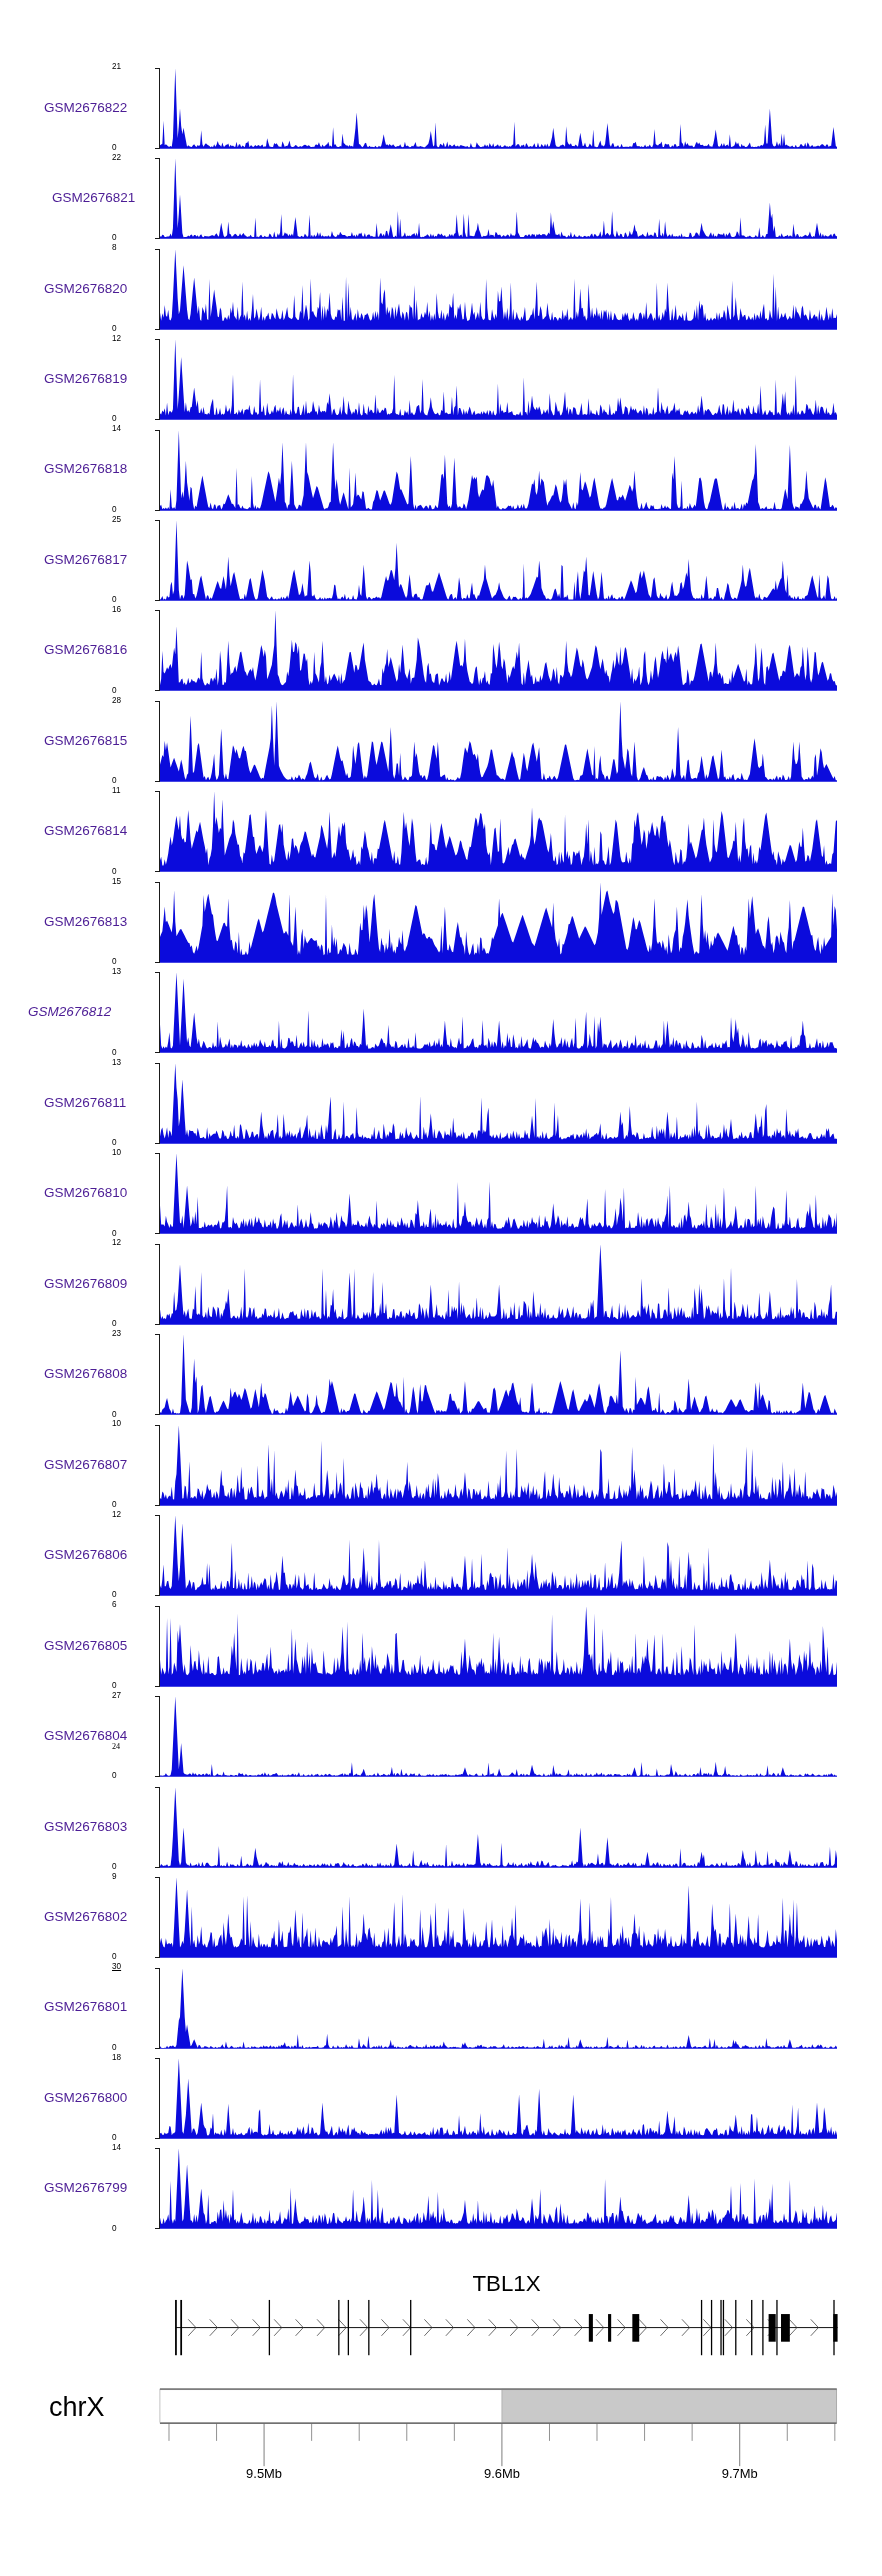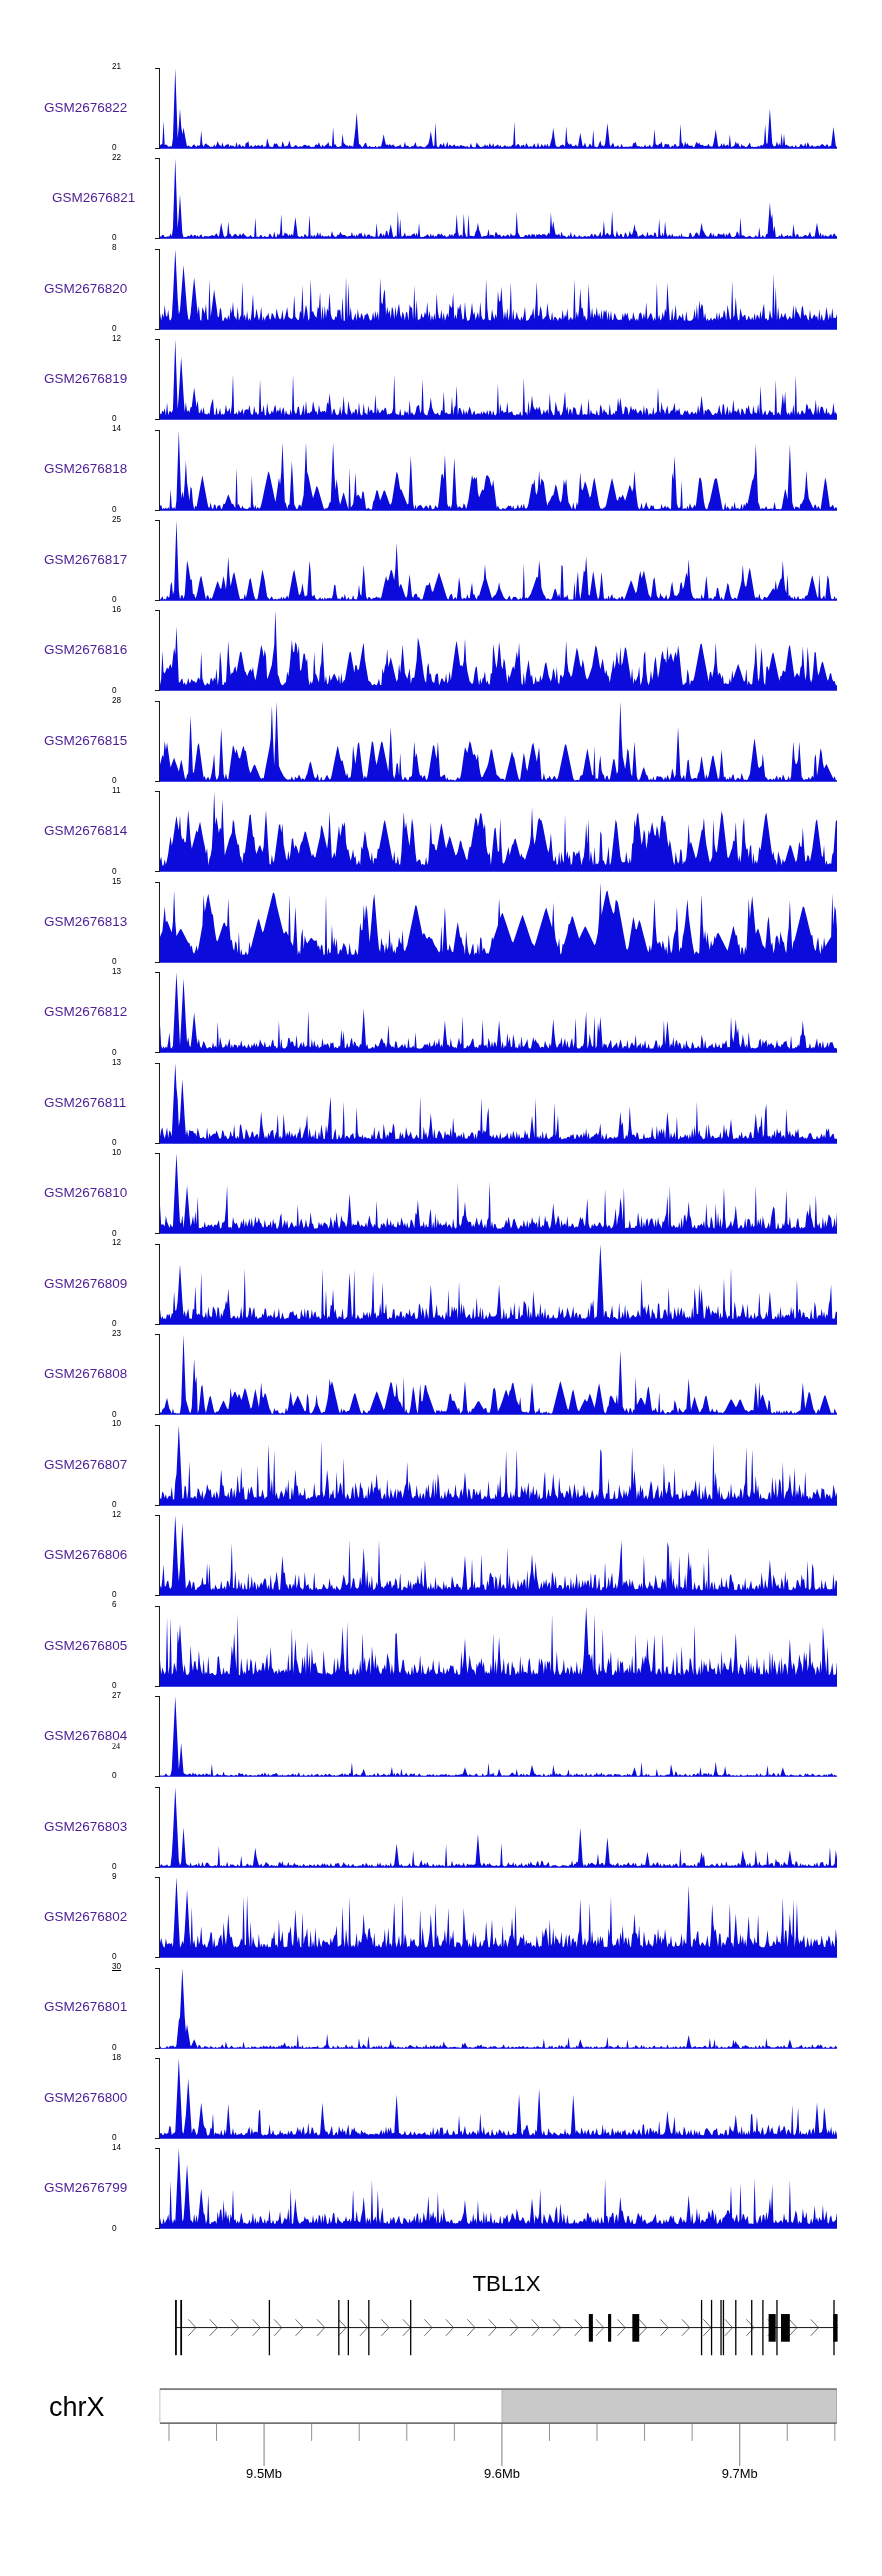--- a/index.html
+++ b/index.html
@@ -184,21 +184,21 @@
     </svg>
     <div class="abs sample-label" style="left: 44px; top: 915px;">GSM2676813</div>
     <div class="abs ylab" style="left: 112px; top: 877px;">15</div>
     <div class="abs ylab" style="left: 112px; top: 957px;">0</div>
     <div class="abs" style="left: 159px; top: 882px; width: 0.8px; height: 81px; background: rgb(26, 26, 26);"></div>
     <div class="abs" style="left: 155px; top: 882px; width: 4.7px; height: 0.8px; background: rgb(26, 26, 26);"></div>
     <div class="abs" style="left: 155px; top: 962px; width: 4.7px; height: 0.8px; background: rgb(26, 26, 26);"></div>
     <svg width="677" height="81" class="abs" style="left: 160px; top: 882px;" viewBox="0 0 1151 137">
       <path d="M0,137L0.0,93.3L2.0,88.2L4.0,83.2L6.0,63.4L8.0,41.2L10.0,68.1L12.0,65.1L14.0,70.1L16.0,75.2L18.0,80.2L20.0,85.3L22.0,67.3L24.0,13.7L26.0,67.3L28.0,92.0L30.0,88.1L32.0,84.2L34.0,80.2L36.0,79.4L38.0,83.3L40.0,87.2L42.0,91.1L44.0,95.1L46.0,99.0L48.0,102.9L50.0,103.3L52.0,110.7L54.0,107.2L56.0,118.6L58.1,121.6L60.1,116.0L62.1,107.4L64.1,116.8L66.1,107.3L68.1,96.0L70.1,84.7L72.1,73.4L74.1,21.9L76.1,50.7L78.1,39.4L80.1,28.1L82.1,19.8L84.1,31.2L86.1,42.5L88.1,53.8L90.1,55.7L92.1,73.5L94.1,87.8L96.1,99.1L98.1,99.8L100.1,93.7L102.1,87.6L104.1,81.5L106.1,75.4L108.1,69.4L110.1,68.9L112.1,75.0L114.1,75.1L116.1,27.4L118.1,75.1L120.1,99.1L122.1,98.0L124.1,111.5L126.1,117.1L128.1,100.1L130.1,104.1L132.1,121.0L134.1,84.2L136.1,123.7L138.1,113.1L140.1,123.7L142.1,122.8L144.1,122.8L146.1,116.9L148.1,123.8L150.1,120.9L152.1,100.9L154.1,113.5L156.1,105.5L158.1,97.6L160.1,89.7L162.1,81.7L164.1,73.8L166.1,65.9L168.1,61.7L170.1,69.6L172.1,77.5L174.2,85.5L176.2,82.5L178.2,74.3L180.2,66.2L182.2,58.0L184.2,49.9L186.2,41.7L188.2,33.6L190.2,25.4L192.2,17.3L194.2,18.9L196.2,26.4L198.2,38.4L200.2,46.5L202.2,54.7L204.2,62.8L206.2,71.0L208.2,79.1L210.2,87.3L212.2,86.2L214.2,82.6L216.2,86.9L218.2,91.2L220.2,20.0L222.2,99.9L224.2,104.2L226.2,108.6L228.2,82.8L230.2,41.1L232.2,82.8L234.2,123.4L236.2,115.1L238.2,122.7L240.2,91.2L242.2,78.6L244.2,113.5L246.2,90.5L248.2,99.5L250.2,104.4L252.2,101.3L254.2,98.3L256.2,95.2L258.2,94.9L260.2,97.9L262.2,99.7L264.2,99.7L266.2,98.2L268.2,110.1L270.2,107.3L272.2,116.2L274.2,105.5L276.2,108.7L278.2,124.1L280.2,122.2L282.2,21.2L284.2,124.0L286.2,110.5L288.3,120.7L290.3,119.1L292.3,71.7L294.3,108.4L296.3,92.6L298.3,110.9L300.3,95.3L302.3,122.7L304.3,120.6L306.3,113.3L308.3,116.9L310.3,110.2L312.3,102.8L314.3,107.0L316.3,110.6L318.3,122.6L320.3,122.8L322.3,103.0L324.3,118.2L326.3,123.7L328.3,122.8L330.3,122.8L332.3,113.1L334.3,119.5L336.3,124.1L338.3,99.8L340.3,68.3L342.3,81.7L344.3,81.2L346.3,38.4L348.3,65.3L350.3,38.7L352.3,49.2L354.3,75.8L356.3,102.4L358.3,81.1L360.3,57.0L362.3,32.8L364.3,20.0L366.3,44.1L368.3,68.3L370.3,92.4L372.3,112.6L374.3,118.8L376.3,93.8L378.3,105.7L380.3,107.6L382.3,120.8L384.3,102.3L386.3,115.4L388.3,109.7L390.3,79.2L392.3,113.3L394.3,101.4L396.3,119.8L398.3,114.3L400.3,121.6L402.3,109.2L404.4,110.7L406.4,92.7L408.4,101.6L410.4,106.0L412.4,81.4L414.4,113.8L416.4,117.6L418.4,111.4L420.4,106.9L422.4,96.2L424.4,87.3L426.4,77.6L428.4,67.8L430.4,58.1L432.4,48.3L434.4,38.6L436.4,40.9L438.4,50.7L440.4,60.4L442.4,70.2L444.4,79.9L446.4,89.7L448.4,86.5L450.4,88.5L452.4,94.6L454.4,96.4L456.4,93.1L458.4,92.9L460.4,96.2L462.4,95.6L464.4,100.9L466.4,106.1L468.4,109.4L470.4,111.9L472.4,116.0L474.4,119.3L476.4,116.1L478.4,73.0L480.4,121.1L482.4,82.8L484.4,41.1L486.4,82.8L488.4,114.7L490.4,116.2L492.4,105.2L494.4,113.1L496.4,118.3L498.4,118.9L500.4,105.2L502.4,91.6L504.4,77.9L506.4,67.7L508.4,81.4L510.4,93.7L512.4,94.1L514.4,104.5L516.4,109.5L518.5,123.2L520.5,83.1L522.5,106.7L524.5,119.0L526.5,124.3L528.5,119.2L530.5,109.1L532.5,103.7L534.5,123.8L536.5,119.7L538.5,121.4L540.5,103.8L542.5,123.2L544.5,93.6L546.5,95.6L548.5,117.3L550.5,110.8L552.5,114.8L554.5,121.8L556.5,120.2L558.5,121.6L560.5,115.6L562.5,107.0L564.5,93.0L566.5,97.4L568.5,91.4L570.5,85.3L572.5,79.3L574.5,73.2L576.5,27.4L578.5,61.1L580.5,55.0L582.5,52.1L584.5,58.2L586.5,64.2L588.5,70.3L590.5,76.3L592.5,82.4L594.5,88.4L596.5,94.5L598.5,100.6L600.5,102.5L602.5,96.5L604.5,90.5L606.5,84.5L608.5,78.4L610.5,72.4L612.5,66.4L614.5,60.4L616.5,55.2L618.5,61.2L620.5,67.2L622.5,73.2L624.5,79.3L626.5,85.3L628.5,91.3L630.5,97.3L632.5,103.4L634.6,105.3L636.6,109.0L638.6,102.3L640.6,95.6L642.6,88.8L644.6,82.1L646.6,75.3L648.6,68.6L650.6,61.9L652.6,55.1L654.6,48.4L656.6,43.1L658.6,49.9L660.6,56.6L662.6,63.3L664.6,70.1L666.6,76.8L668.6,34.3L670.6,78.9L672.6,97.0L674.6,103.8L676.6,110.5L678.6,94.7L680.6,123.0L682.6,120.2L684.6,104.5L686.6,106.2L688.6,99.2L690.6,92.2L692.6,85.2L694.6,71.5L696.6,71.1L698.6,64.1L700.6,57.1L702.6,61.0L704.6,68.0L706.6,75.1L708.6,82.1L710.6,89.1L712.6,96.1L714.6,91.9L716.6,87.7L718.6,83.4L720.6,79.1L722.6,74.9L724.6,77.4L726.6,81.7L728.6,85.9L730.6,90.2L732.6,94.5L734.6,98.7L736.6,103.0L738.6,107.3L740.6,104.4L742.6,94.7L744.6,84.9L746.6,59.6L748.7,0.0L750.7,55.7L752.7,45.9L754.7,36.2L756.7,26.4L758.7,16.7L760.7,14.0L762.7,23.8L764.7,33.5L766.7,41.0L768.7,47.5L770.7,54.0L772.7,49.7L774.7,30.7L776.7,31.0L778.7,35.2L780.7,46.2L782.7,57.3L784.7,68.3L786.7,79.4L788.7,90.4L790.7,101.4L792.7,112.5L794.7,115.4L796.7,109.3L798.7,96.7L800.7,84.2L802.7,71.6L804.7,59.1L806.7,67.4L808.7,79.9L810.7,79.8L812.7,72.1L814.7,64.3L816.7,68.6L818.7,76.3L820.7,84.1L822.7,91.9L824.7,99.7L826.7,107.4L828.7,115.2L830.7,119.1L832.7,106.4L834.7,117.4L836.7,103.7L838.7,73.0L840.7,27.4L842.7,75.1L844.7,100.3L846.7,105.6L848.7,100.7L850.7,103.3L852.7,112.1L854.7,98.3L856.7,107.3L858.7,117.0L860.7,108.4L862.7,123.3L864.8,88.5L866.8,108.2L868.8,121.2L870.8,115.5L872.8,96.3L874.8,86.2L876.8,80.8L878.8,41.5L880.8,79.9L882.8,119.2L884.8,110.5L886.8,112.6L888.8,92.7L890.8,83.8L892.8,69.4L894.8,48.6L896.8,29.1L898.8,56.5L900.8,72.9L902.8,87.3L904.8,101.7L906.8,112.7L908.8,122.7L910.8,118.1L912.8,118.0L914.8,121.5L916.8,119.9L918.8,71.2L920.8,20.5L922.8,71.2L924.8,97.0L926.8,81.3L928.8,103.7L930.8,84.5L932.8,104.5L934.8,115.4L936.8,98.6L938.8,108.4L940.8,104.5L942.8,91.0L944.8,96.5L946.8,88.4L948.8,85.5L950.8,89.0L952.8,92.9L954.8,96.9L956.8,100.9L958.8,104.8L960.8,108.8L962.8,112.8L964.8,116.7L966.8,108.7L968.8,100.1L970.8,91.4L972.8,82.8L974.8,74.1L976.8,81.9L978.9,90.6L980.9,90.0L982.9,107.9L984.9,104.0L986.9,123.8L988.9,110.0L990.9,112.4L992.9,124.3L994.9,109.0L996.9,117.0L998.9,75.1L1000.9,27.4L1002.9,62.2L1004.9,40.6L1006.9,23.3L1008.9,44.8L1010.9,66.4L1012.9,88.0L1014.9,82.3L1016.9,78.1L1018.9,85.5L1020.9,92.0L1022.9,100.3L1024.9,107.8L1026.9,109.3L1028.9,113.7L1030.9,93.3L1032.9,68.6L1034.9,57.8L1036.9,82.5L1038.9,107.2L1040.9,101.7L1042.9,120.7L1044.9,112.4L1046.9,93.4L1048.9,90.2L1050.9,94.7L1052.9,107.4L1054.9,83.9L1056.9,93.7L1058.9,100.8L1060.9,103.0L1062.9,115.1L1064.9,120.3L1066.9,92.3L1068.9,76.6L1070.9,30.1L1072.9,76.6L1074.9,114.9L1076.9,101.4L1078.9,98.6L1080.9,90.5L1082.9,82.4L1084.9,74.2L1086.9,66.1L1088.9,58.0L1090.9,49.9L1092.9,41.7L1095.0,41.7L1097.0,49.9L1099.0,58.0L1101.0,66.1L1103.0,74.3L1105.0,82.4L1107.0,90.5L1109.0,89.7L1111.0,105.6L1113.0,114.1L1115.0,117.0L1117.0,101.9L1119.0,93.3L1121.0,113.8L1123.0,122.5L1125.0,104.6L1127.0,116.0L1129.0,93.7L1131.0,109.3L1133.0,106.0L1135.0,102.7L1137.0,99.3L1139.0,96.0L1141.0,92.7L1143.0,19.0L1145.0,73.4L1147.0,40.3L1149.0,47.5L1151.0,80.6L1151,137Z" fill="#0b0bdc" stroke="none"></path>
     </svg>
-    <div class="abs sample-label" style="left: 44px; top: 1005px;">GSM2676812</div>
+    <div class="abs sample-label" style="left: 28px; top: 1005px; font-style: italic;">GSM2676812</div>
     <div class="abs ylab" style="left: 112px; top: 967px;">13</div>
     <div class="abs ylab" style="left: 112px; top: 1048px;">0</div>
     <div class="abs" style="left: 159px; top: 972px; width: 0.8px; height: 81px; background: rgb(26, 26, 26);"></div>
     <div class="abs" style="left: 155px; top: 972px; width: 4.7px; height: 0.8px; background: rgb(26, 26, 26);"></div>
     <div class="abs" style="left: 155px; top: 1052px; width: 4.7px; height: 0.8px; background: rgb(26, 26, 26);"></div>
     <svg width="677" height="81" class="abs" style="left: 160px; top: 972px;" viewBox="0 0 1151 137">
       <path d="M0,137L0.0,89.0L2.0,124.0L4.0,130.0L6.0,125.8L8.0,129.7L10.0,126.1L12.0,128.8L14.0,118.1L16.0,102.2L18.0,128.0L20.0,129.7L22.0,124.5L24.0,83.0L26.0,41.5L28.0,0.0L30.0,41.5L32.0,83.0L34.0,124.5L36.0,87.3L38.0,49.2L40.0,11.0L42.0,49.2L44.0,87.3L46.0,120.4L48.0,110.5L50.0,124.7L52.0,127.7L54.0,110.0L56.0,89.3L58.1,68.5L60.1,89.3L62.1,110.0L64.1,122.4L66.1,113.1L68.1,125.3L70.1,129.4L72.1,123.8L74.1,116.6L76.1,120.7L78.1,126.2L80.1,129.7L82.1,128.4L84.1,127.3L86.1,127.5L88.1,129.8L90.1,118.8L92.1,127.8L94.1,124.6L96.1,128.6L98.1,83.3L100.1,128.1L102.1,109.6L104.1,119.8L106.1,128.0L108.1,128.2L110.1,126.1L112.1,121.4L114.1,127.3L116.1,121.1L118.1,112.7L120.1,129.1L122.1,122.3L124.1,129.0L126.1,122.7L128.1,123.5L130.1,124.0L132.1,128.9L134.1,123.1L136.1,126.0L138.1,115.4L140.1,126.4L142.1,126.1L144.1,123.7L146.1,128.1L148.1,129.0L150.1,121.8L152.1,126.4L154.1,129.4L156.1,122.5L158.1,126.7L160.1,119.2L162.1,126.6L164.1,120.3L166.1,127.5L168.1,124.8L170.1,113.8L172.1,119.8L174.2,123.3L176.2,126.9L178.2,117.3L180.2,127.2L182.2,127.2L184.2,127.0L186.2,123.9L188.2,127.4L190.2,117.6L192.2,113.8L194.2,125.9L196.2,124.9L198.2,129.6L200.2,127.0L202.2,82.4L204.2,128.5L206.2,112.8L208.2,128.6L210.2,129.3L212.2,129.9L214.2,127.9L216.2,124.9L218.2,111.5L220.2,112.3L222.2,120.6L224.2,117.1L226.2,118.8L228.2,125.8L230.2,125.3L232.2,106.3L234.2,128.6L236.2,128.5L238.2,122.7L240.2,119.2L242.2,126.8L244.2,117.7L246.2,127.1L248.2,126.5L250.2,123.7L252.2,65.1L254.2,125.9L256.2,127.9L258.2,113.5L260.2,127.7L262.2,115.5L264.2,125.0L266.2,127.6L268.2,121.8L270.2,129.8L272.2,126.9L274.2,127.2L276.2,111.8L278.2,126.0L280.2,121.2L282.2,124.4L284.2,120.8L286.2,122.6L288.3,129.2L290.3,119.0L292.3,121.5L294.3,118.6L296.3,129.2L298.3,126.6L300.3,128.3L302.3,129.2L304.3,124.4L306.3,126.8L308.3,97.0L310.3,118.0L312.3,99.5L314.3,129.4L316.3,128.0L318.3,119.4L320.3,127.8L322.3,126.8L324.3,115.6L326.3,111.5L328.3,125.8L330.3,117.4L332.3,120.1L334.3,125.6L336.3,125.6L338.3,128.4L340.3,121.5L342.3,123.8L344.3,94.4L346.3,61.6L348.3,94.4L350.3,126.4L352.3,122.0L354.3,130.0L356.3,129.5L358.3,129.5L360.3,127.4L362.3,127.3L364.3,129.6L366.3,121.4L368.3,125.1L370.3,126.8L372.3,124.3L374.3,118.0L376.3,111.7L378.3,115.0L380.3,120.9L382.3,120.2L384.3,128.3L386.3,119.5L388.3,89.4L390.3,121.4L392.3,124.7L394.3,127.6L396.3,125.4L398.3,129.2L400.3,116.6L402.3,119.0L404.4,129.4L406.4,128.0L408.4,126.7L410.4,123.6L412.4,122.7L414.4,128.2L416.4,120.7L418.4,128.0L420.4,129.3L422.4,111.3L424.4,128.1L426.4,127.9L428.4,128.1L430.4,124.0L432.4,128.9L434.4,102.1L436.4,128.6L438.4,129.5L440.4,129.9L442.4,130.0L444.4,129.3L446.4,128.6L448.4,125.0L450.4,121.9L452.4,124.0L454.4,121.0L456.4,126.4L458.4,117.6L460.4,127.0L462.4,125.1L464.4,124.8L466.4,115.2L468.4,126.7L470.4,119.1L472.4,123.8L474.4,111.3L476.4,127.4L478.4,122.1L480.4,127.5L482.4,106.0L484.4,82.2L486.4,106.0L488.4,123.4L490.4,123.2L492.4,127.5L494.4,111.7L496.4,125.3L498.4,126.7L500.4,128.4L502.4,127.3L504.4,129.5L506.4,119.8L508.4,110.9L510.4,123.0L512.4,120.8L514.4,74.7L516.4,129.6L518.5,128.8L520.5,128.3L522.5,123.7L524.5,127.2L526.5,124.3L528.5,120.9L530.5,114.4L532.5,112.1L534.5,126.5L536.5,128.2L538.5,126.8L540.5,129.7L542.5,122.8L544.5,125.0L546.5,121.0L548.5,81.3L550.5,123.9L552.5,125.6L554.5,122.5L556.5,129.7L558.5,111.6L560.5,118.5L562.5,128.2L564.5,117.4L566.5,127.6L568.5,117.6L570.5,120.6L572.5,127.1L574.5,106.0L576.5,82.2L578.5,106.0L580.5,129.1L582.5,117.2L584.5,129.8L586.5,123.6L588.5,126.6L590.5,103.1L592.5,120.9L594.5,110.2L596.5,126.8L598.5,127.2L600.5,105.3L602.5,116.0L604.5,128.8L606.5,127.3L608.5,129.7L610.5,120.1L612.5,129.0L614.5,108.6L616.5,125.7L618.5,126.8L620.5,123.4L622.5,119.5L624.5,113.4L626.5,128.0L628.5,129.5L630.5,129.9L632.5,120.7L634.6,110.0L636.6,118.7L638.6,113.7L640.6,119.6L642.6,120.3L644.6,124.1L646.6,128.9L648.6,126.6L650.6,126.6L652.6,128.1L654.6,115.9L656.6,123.1L658.6,126.5L660.6,129.9L662.6,120.4L664.6,126.9L666.6,104.5L668.6,79.5L670.6,104.5L672.6,121.1L674.6,128.5L676.6,126.5L678.6,121.1L680.6,121.5L682.6,110.1L684.6,128.1L686.6,119.7L688.6,112.3L690.6,126.9L692.6,116.7L694.6,127.4L696.6,128.1L698.6,117.8L700.6,111.4L702.6,128.0L704.6,119.8L706.6,77.6L708.6,127.6L710.6,129.8L712.6,129.8L714.6,128.8L716.6,125.2L718.6,126.4L720.6,120.2L722.6,92.8L724.6,67.0L726.6,129.8L728.6,122.8L730.6,104.0L732.6,117.7L734.6,126.8L736.6,125.3L738.6,74.6L740.6,129.8L742.6,125.1L744.6,85.8L746.6,102.2L748.7,75.3L750.7,102.2L752.7,128.7L754.7,120.6L756.7,123.4L758.7,122.4L760.7,129.1L762.7,123.6L764.7,119.5L766.7,114.3L768.7,129.7L770.7,126.9L772.7,124.7L774.7,122.5L776.7,119.1L778.7,129.1L780.7,123.2L782.7,114.0L784.7,120.9L786.7,130.0L788.7,126.1L790.7,125.0L792.7,127.6L794.7,114.8L796.7,130.0L798.7,128.2L800.7,122.2L802.7,119.0L804.7,124.2L806.7,124.8L808.7,105.8L810.7,129.5L812.7,124.0L814.7,124.4L816.7,119.5L818.7,129.9L820.7,121.4L822.7,126.4L824.7,115.4L826.7,128.4L828.7,129.2L830.7,121.0L832.7,129.8L834.7,129.9L836.7,129.6L838.7,129.4L840.7,123.8L842.7,115.6L844.7,116.5L846.7,129.7L848.7,122.5L850.7,129.1L852.7,125.1L854.7,122.1L856.7,81.6L858.7,123.7L860.7,106.0L862.7,82.2L864.8,106.0L866.8,127.9L868.8,120.6L870.8,125.0L872.8,110.3L874.8,127.9L876.8,117.3L878.8,115.3L880.8,125.5L882.8,119.5L884.8,121.4L886.8,129.9L888.8,129.9L890.8,120.8L892.8,129.9L894.8,115.3L896.8,124.5L898.8,127.0L900.8,129.5L902.8,129.7L904.8,118.6L906.8,122.2L908.8,129.5L910.8,128.2L912.8,129.4L914.8,124.7L916.8,128.2L918.8,129.2L920.8,106.3L922.8,114.9L924.8,129.7L926.8,114.9L928.8,127.9L930.8,129.7L932.8,126.4L934.8,124.4L936.8,125.0L938.8,120.2L940.8,128.2L942.8,128.3L944.8,119.0L946.8,127.2L948.8,127.3L950.8,122.0L952.8,128.7L954.8,128.7L956.8,118.9L958.8,123.0L960.8,119.8L962.8,115.3L964.8,128.0L966.8,127.1L968.8,127.7L970.8,76.1L972.8,109.5L974.8,118.9L976.8,104.5L978.9,79.5L980.9,104.5L982.9,94.9L984.9,120.3L986.9,127.9L988.9,120.2L990.9,105.6L992.9,116.9L994.9,128.4L996.9,121.8L998.9,128.9L1000.9,101.1L1002.9,123.1L1004.9,129.8L1006.9,128.3L1008.9,129.0L1010.9,129.5L1012.9,129.3L1014.9,128.0L1016.9,127.4L1018.9,115.9L1020.9,112.8L1022.9,127.0L1024.9,114.8L1026.9,121.7L1028.9,118.3L1030.9,114.9L1032.9,126.6L1034.9,120.6L1036.9,124.2L1038.9,119.4L1040.9,123.2L1042.9,123.9L1044.9,129.8L1046.9,125.9L1048.9,115.1L1050.9,124.4L1052.9,125.3L1054.9,127.7L1056.9,122.1L1058.9,123.2L1060.9,118.4L1062.9,118.2L1064.9,116.3L1066.9,126.4L1068.9,127.6L1070.9,130.0L1072.9,107.7L1074.9,129.5L1076.9,129.4L1078.9,129.1L1080.9,126.8L1082.9,127.9L1084.9,122.4L1086.9,125.7L1088.9,108.5L1090.9,106.0L1092.9,82.2L1095.0,106.0L1097.0,109.4L1099.0,128.6L1101.0,129.0L1103.0,128.4L1105.0,120.2L1107.0,129.6L1109.0,128.1L1111.0,127.5L1113.0,128.3L1115.0,120.8L1117.0,112.1L1119.0,128.2L1121.0,120.4L1123.0,119.9L1125.0,129.9L1127.0,116.2L1129.0,128.4L1131.0,128.2L1133.0,125.9L1135.0,118.7L1137.0,127.4L1139.0,119.2L1141.0,119.4L1143.0,118.8L1145.0,124.7L1147.0,129.1L1149.0,129.0L1151.0,130.0L1151,137Z" fill="#0b0bdc" stroke="none"></path>
     </svg>
     <div class="abs sample-label" style="left: 44px; top: 1096px;">GSM2676811</div>
     <div class="abs ylab" style="left: 112px; top: 1058px;">13</div>

